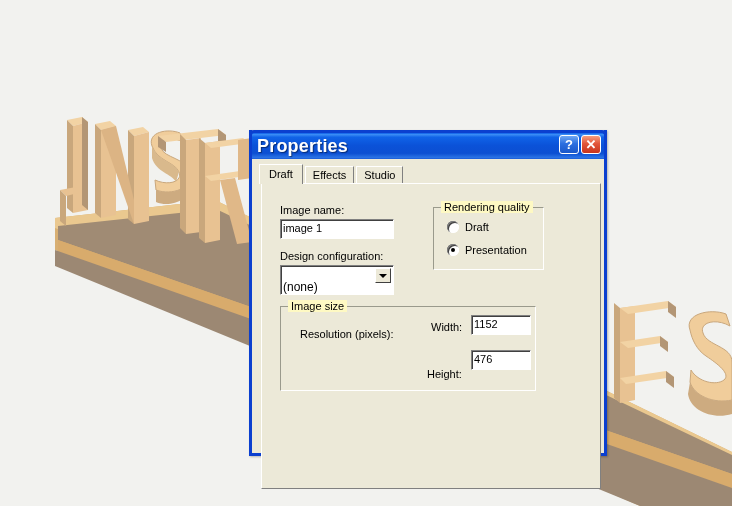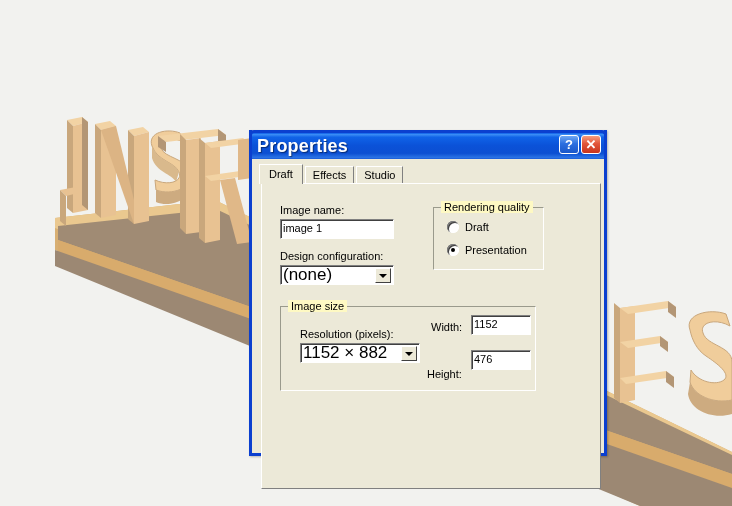--- a/index.html
+++ b/index.html
@@ -173,26 +173,26 @@
   }
   .textbox.plain {
     outline: none;
     border-color: #808080 #ffffff #ffffff #808080;
     box-shadow: inset 1px 1px 0 #404040;
   }
   .combo {
     position: absolute;
     background: #ffffff;
     box-sizing: border-box;
-    font-size: 17px;
+    font-size: 12px;
     color: #000;
     border: 1px solid;
     border-color: #808080 #ffffff #ffffff #808080;
     box-shadow: inset 1px 1px 0 #404040;
-    padding: 1px 2px;
+    padding: 14px 2px;
     line-height: 15px;
     white-space: nowrap;
     overflow: hidden;
   }
   .combo .arrowbtn {
     position: absolute;
     right: 2px;
     top: 2px;
     width: 16px;
     height: 15px;
@@ -404,24 +404,20 @@
           <div class="radio checked" style="left:13px; top:36px;">
             <span class="dot"></span>
             <span>Presentation</span>
           </div>
         </div>
 
         <div class="group" style="left:17px; top:121px; width:256px; height:85px;">
           <span class="glabel">Image size</span>
 
           <div class="lbl" style="left:19px; top:21px;">Resolution (pixels):</div>
-          <div class="combo" style="left:19px; top:36px; width:120px; height:20px;">
-            <span>1152 × 882</span>
-            <span class="arrowbtn"></span>
-          </div>
 
           <div class="lbl" style="left:150px; top:14px;">Width:</div>
           <div class="textbox plain" style="left:190px; top:8px; width:60px; height:20px;">1152</div>
 
           <div class="lbl" style="left:146px; top:61px;">Height:</div>
           <div class="textbox plain" style="left:190px; top:43px; width:60px; height:20px;">476</div>
         </div>
 
       </div>
     </div>

